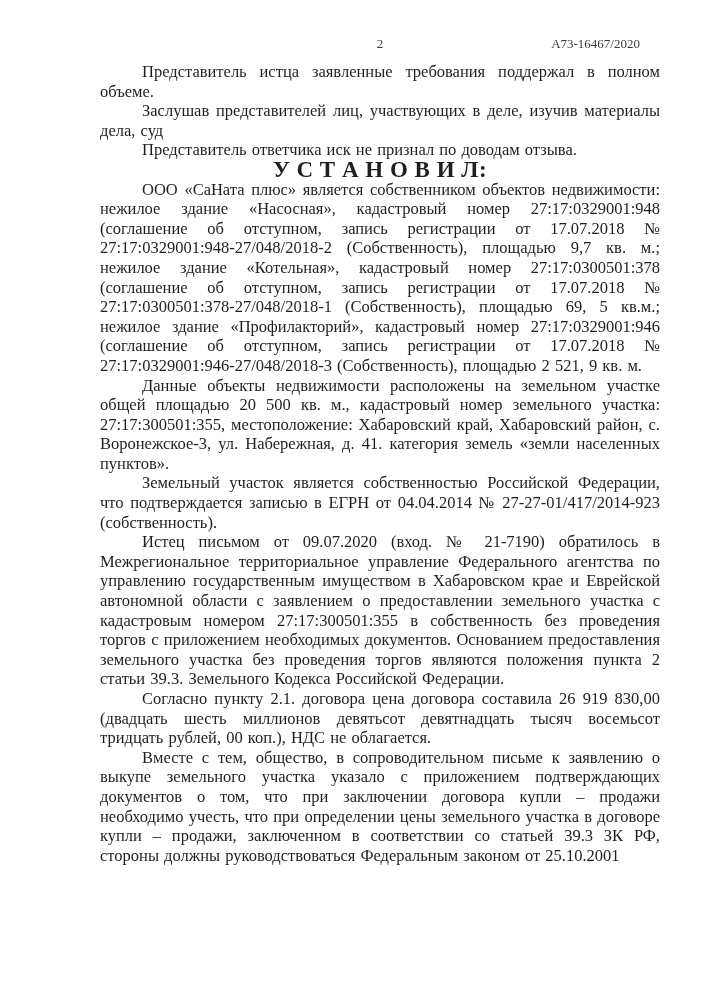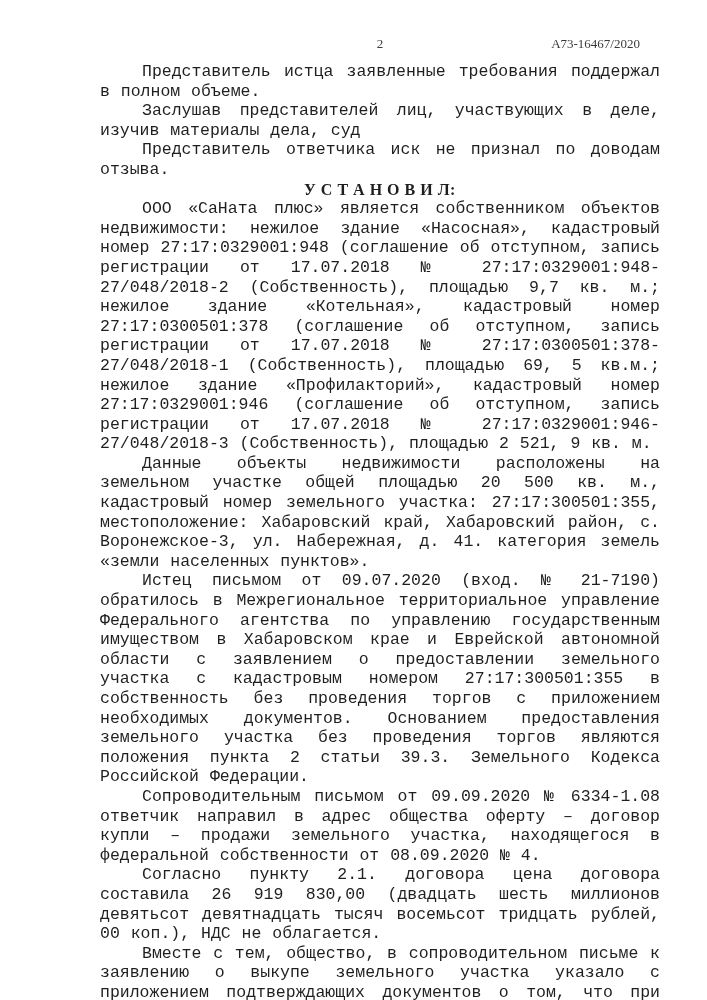--- a/index.html
+++ b/index.html
@@ -46,25 +46,24 @@
     left: 100px;
     width: 560px;
     font-size: 16.5px;
     line-height: 19.6px;
     text-align: justify;
   }
   .para {
     margin: 0;
     text-indent: 42px;
     word-spacing: 1px;
-    font-family: Liberation Mono, monospace;
   }
   .ruling-heading {
     margin: 0;
-    font-size: 16px;
+    font-size: 23px;
     line-height: 19.6px;
     font-weight: bold;
     text-align: center;
     text-indent: 0;
     letter-spacing: 0.5px;
   }
 </style>
 </head>
 <body>
 
@@ -77,19 +76,19 @@
 
   <main class="doc-body">
     <p class="para">Представитель истца заявленные требования поддержал в полном объеме.</p>
     <p class="para">Заслушав представителей лиц, участвующих в деле, изучив материалы дела, суд</p>
     <p class="para">Представитель ответчика иск не признал по доводам отзыва.</p>
 
     <h2 class="ruling-heading">У С Т А Н О В И Л:</h2>
 
     <p class="para">ООО «СаНата плюс» является собственником объектов недвижимости: нежилое здание «Насосная», кадастровый номер 27:17:0329001:948 (соглашение об отступном, запись регистрации от 17.07.2018 № 27:17:0329001:948-27/048/2018-2 (Собственность), площадью 9,7 кв. м.; нежилое здание «Котельная», кадастровый номер 27:17:0300501:378 (соглашение об отступном, запись регистрации от 17.07.2018 № 27:17:0300501:378-27/048/2018-1 (Собственность), площадью 69, 5 кв.м.; нежилое здание «Профилакторий», кадастровый номер 27:17:0329001:946 (соглашение об отступном, запись регистрации от 17.07.2018 № 27:17:0329001:946-27/048/2018-3 (Собственность), площадью 2 521, 9 кв. м.</p>
     <p class="para">Данные объекты недвижимости расположены на земельном участке общей площадью 20 500 кв. м., кадастровый номер земельного участка: 27:17:300501:355, местоположение: Хабаровский край, Хабаровский район, с. Воронежское-3, ул. Набережная, д. 41. категория земель «земли населенных пунктов».</p>
+    <p class="para">Земельный участок является собственностью Российской Федерации, что подтверждается записью в ЕГРН от 04.04.2014 № 27-27-01/417/2014-923 (собственность).</p>
     <p class="para">Истец письмом от 09.07.2020 (вход. № 21-7190) обратилось в Межрегиональное территориальное управление Федерального агентства по управлению государственным имуществом в Хабаровском крае и Еврейской автономной области с заявлением о предоставлении земельного участка с кадастровым номером 27:17:300501:355 в собственность без проведения торгов с приложением необходимых документов. Основанием предоставления земельного участка без проведения торгов являются положения пункта 2 статьи 39.3. Земельного Кодекса Российской Федерации.</p>
-    <p class="para">Сопроводительным письмом от 09.09.2020 № 6334-1.08 ответчик направил в адрес общества оферту – договор купли – продажи земельного участка, находящегося в федеральной собственности от 08.09.2020 № 4.</p>
     <p class="para">Согласно пункту 2.1. договора цена договора составила 26 919 830,00 (двадцать шесть миллионов девятьсот девятнадцать тысяч восемьсот тридцать рублей, 00 коп.), НДС не облагается.</p>
     <p class="para">Вместе с тем, общество, в сопроводительном письме к заявлению о выкупе земельного участка указало с приложением подтверждающих документов о том, что при заключении договора купли – продажи необходимо учесть, что при определении цены земельного участка в договоре купли – продажи, заключенном в соответствии со статьей 39.3 ЗК РФ, стороны должны руководствоваться Федеральным законом от 25.10.2001</p>
   </main>
 
 </div>
 
 </body></html>

